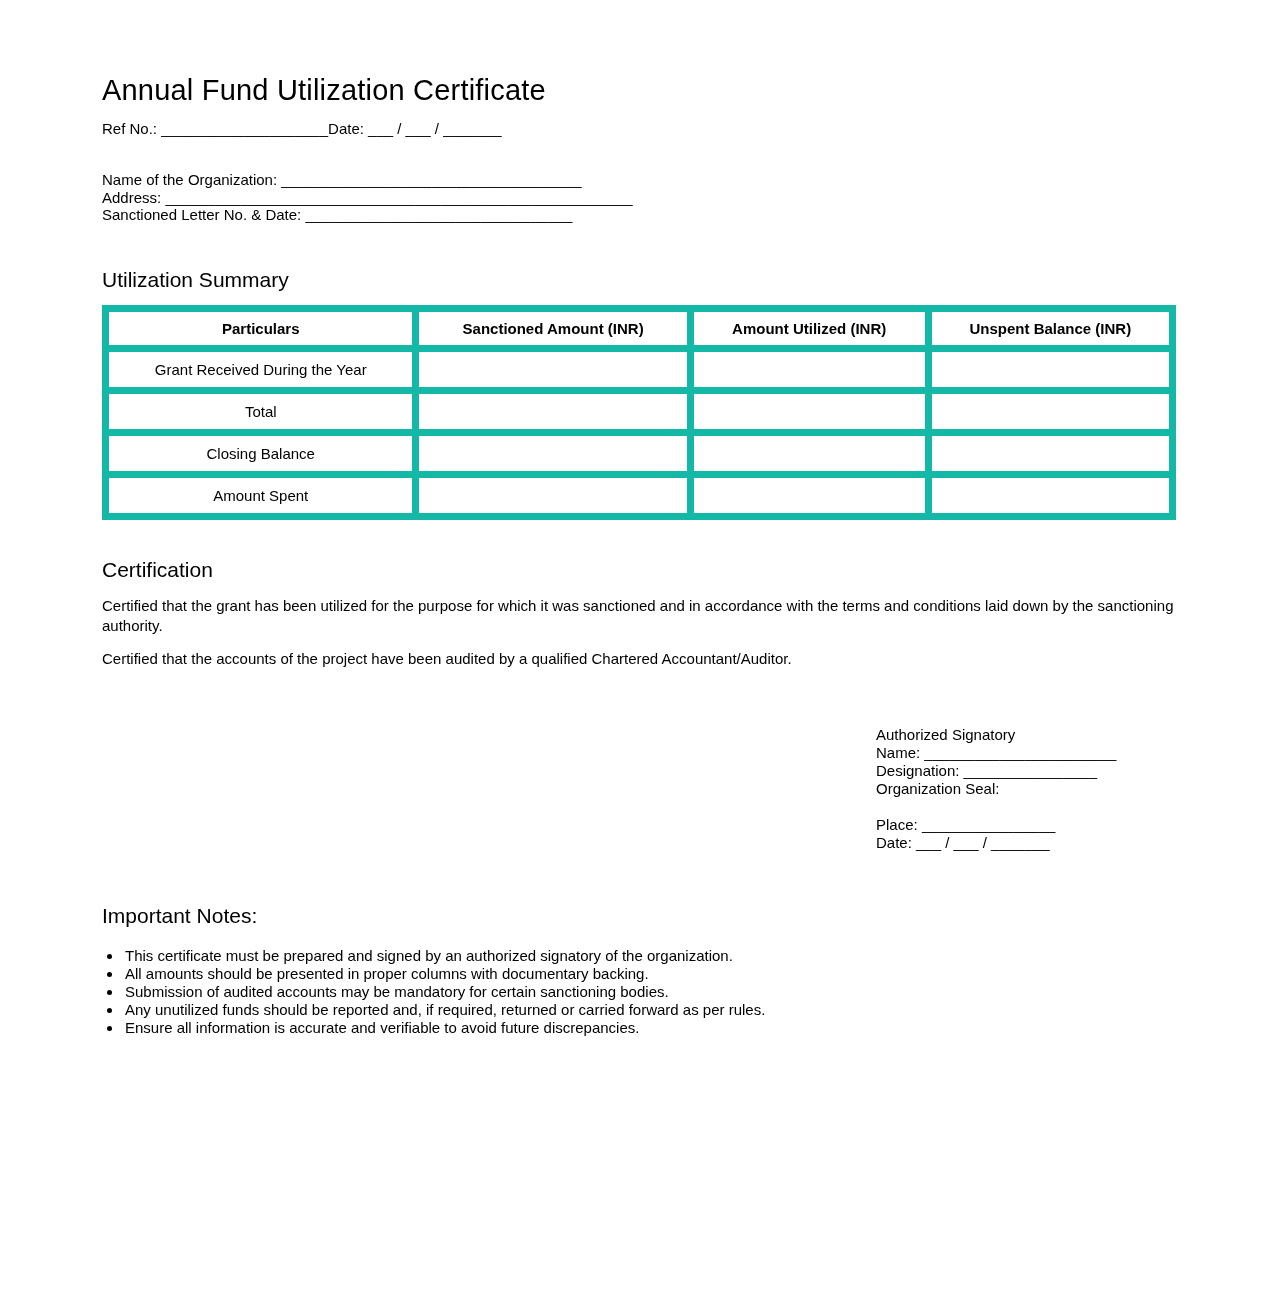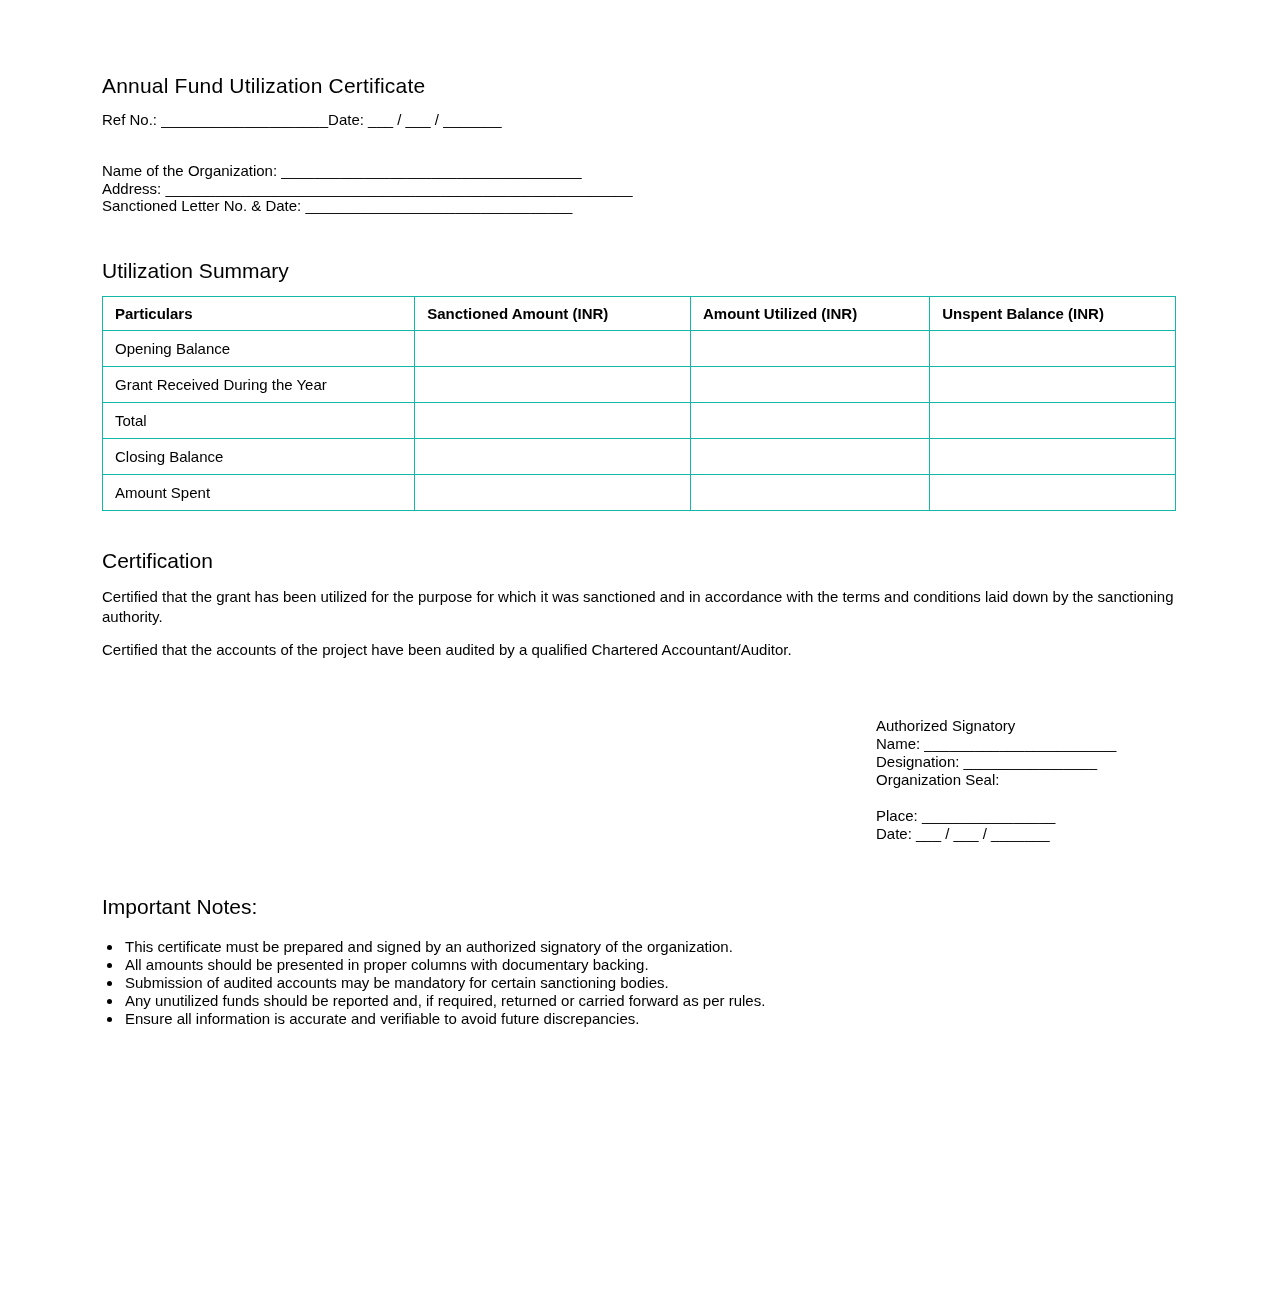--- a/index.html
+++ b/index.html
@@ -17,21 +17,21 @@
     -webkit-font-smoothing: antialiased;
   }
   .page {
     box-sizing: border-box;
     width: 1278px;
     height: 1300px;
     padding: 74px 102px 0 102px;
   }
   .doc-title {
     margin: 0;
-    font-size: 21px;
+    font-size: 29px;
     font-weight: 400;
     line-height: 1.15;
     letter-spacing: 0.2px;
   }
   .ref-row {
     display: flex;
     align-items: baseline;
     margin-top: 13px;
   }
   .org-fields {
@@ -48,23 +48,23 @@
   }
   .summary-heading { margin-top: 43px !important; }
   table.summary-table {
     width: 100%;
     border-collapse: collapse;
     margin-top: 13px;
     font-size: 15px;
   }
   table.summary-table th,
   table.summary-table td {
-    border: 1px solid #14b8a6;
+    border: 7px solid #14b8a6;
     padding: 0 12px;
-    text-align: left;
+    text-align: center;
     vertical-align: middle;
   }
   table.summary-table th {
     font-weight: 700;
     height: 33px;
   }
   table.summary-table td {
     height: 35px;
     font-weight: 400;
   }
@@ -131,26 +131,20 @@
     <thead>
       <tr>
         <th class="col-particulars">Particulars</th>
         <th class="col-sanctioned">Sanctioned Amount (INR)</th>
         <th class="col-utilized">Amount Utilized (INR)</th>
         <th class="col-unspent">Unspent Balance (INR)</th>
       </tr>
     </thead>
     <tbody>
       <tr>
-        <td>Opening Balance</td>
-        <td></td>
-        <td></td>
-        <td></td>
-      </tr>
-      <tr>
         <td>Grant Received During the Year</td>
         <td></td>
         <td></td>
         <td></td>
       </tr>
       <tr>
         <td>Total</td>
         <td></td>
         <td></td>
         <td></td>

